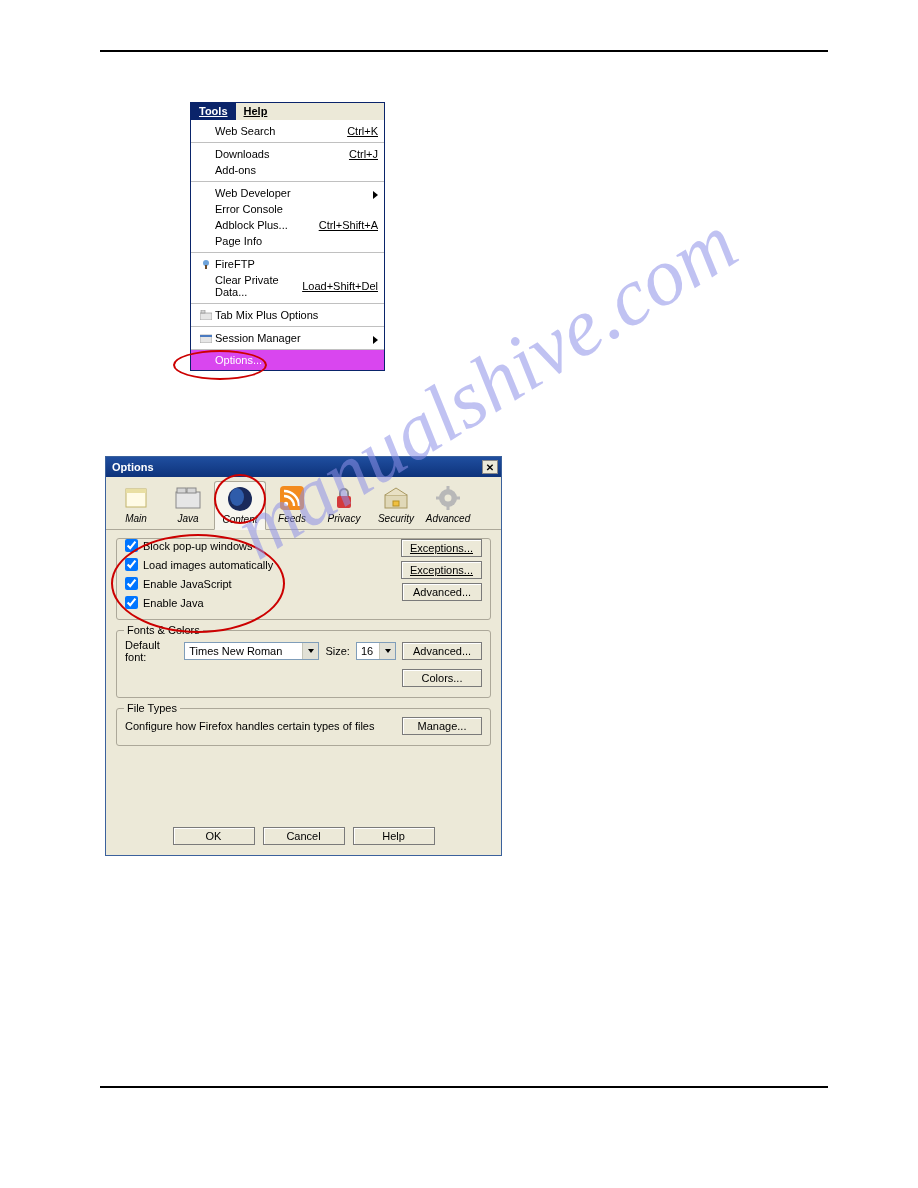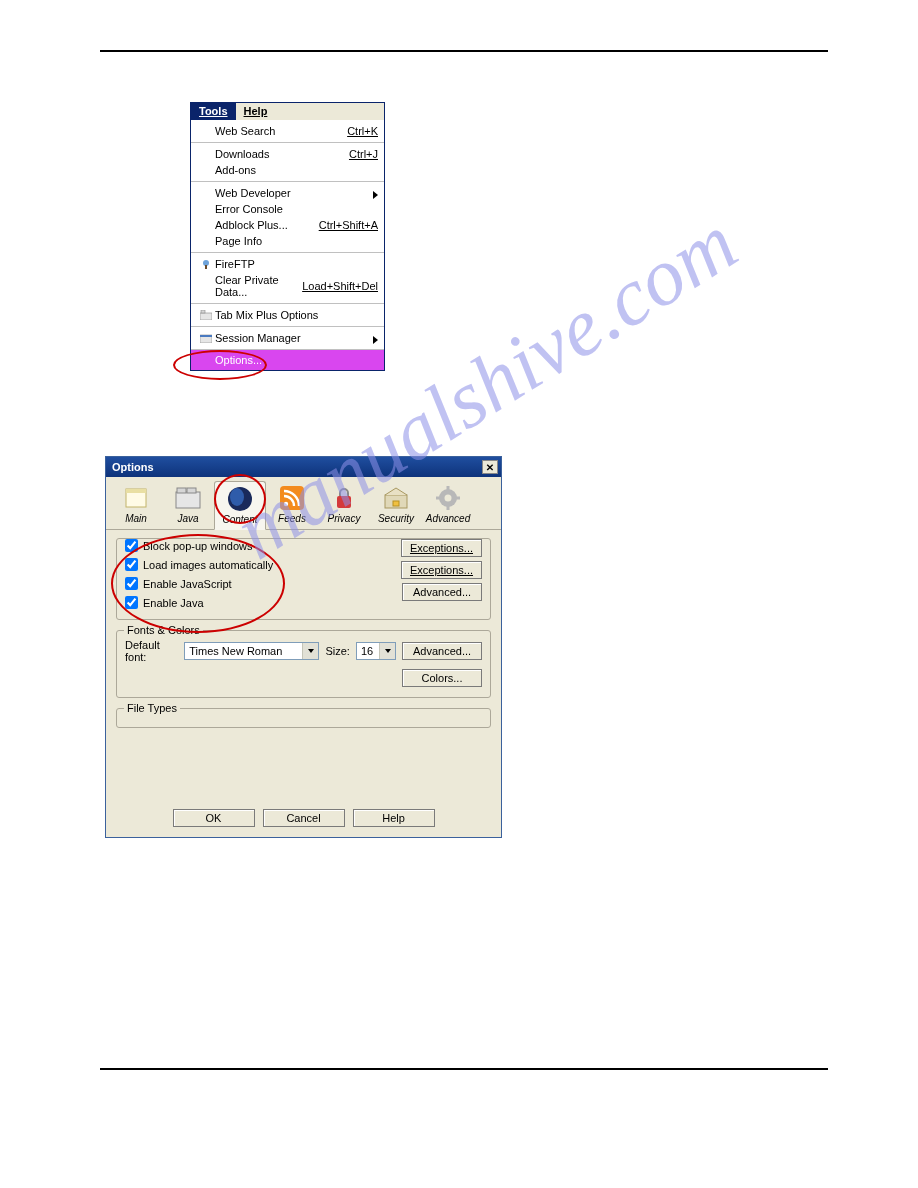--- a/index.html
+++ b/index.html
@@ -518,20 +518,24 @@
           </div>
           <div class="btn" style="margin-left:auto;"><span>Advanced...</span></div>
         </div>
         <div style="display:flex;justify-content:flex-end;">
           <div class="btn"><span>Colors...</span></div>
         </div>
       </div>
 
       <div class="group">
         <span class="group-label">File Types</span>
+        <div class="file-row">
+          <span class="file-text">Configure how Firefox handles certain types of files</span>
+          <div class="btn"><span>Manage...</span></div>
+        </div>
       </div>
     </div>
 
     <div style="height:55px;"></div>
 
     <div class="btn-row">
       <div class="btn">OK</div>
       <div class="btn">Cancel</div>
       <div class="btn">Help</div>
     </div>

